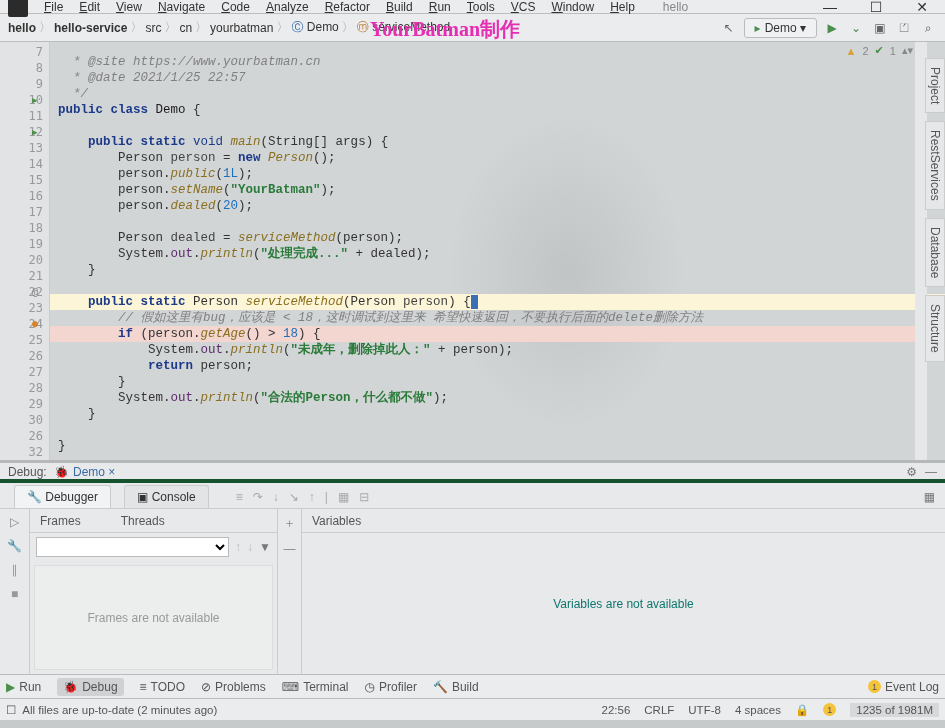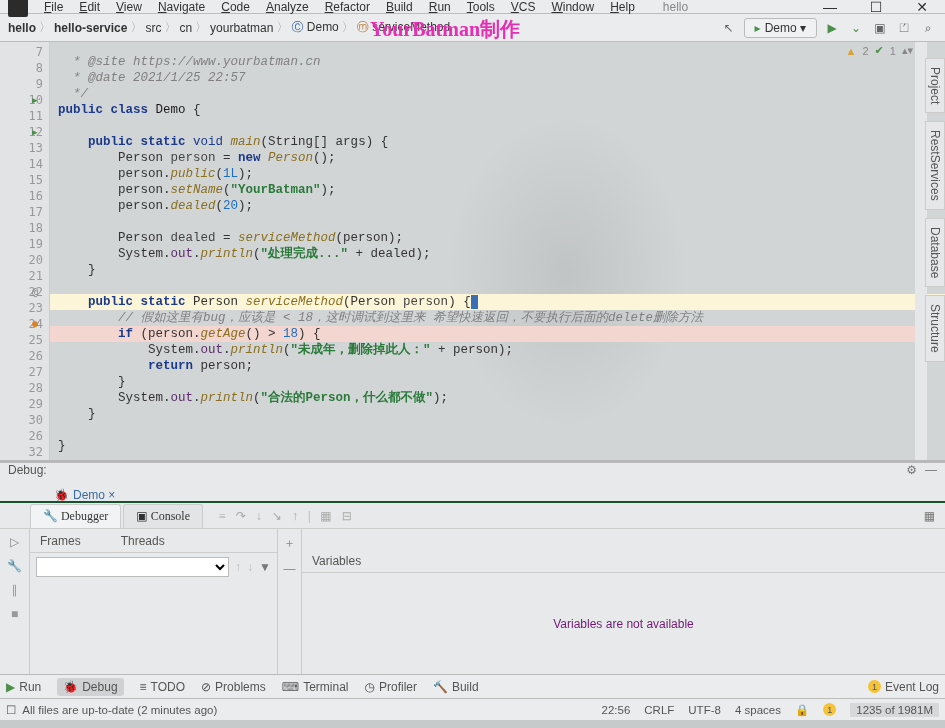--- a/index.html
+++ b/index.html
@@ -56,38 +56,38 @@
 .c-var{color:#444;}
 
 .right-tabs{position:absolute;right:0;top:58px;width:20px;display:flex;flex-direction:column;gap:8px;}
 .right-tabs div{writing-mode:vertical-rl;background:#e6e7e9;border:1px solid #ccc;padding:8px 2px;color:#555;}
 
 .editor-scroll{position:absolute;right:18px;top:0;width:12px;height:100%;background:#e6e7e9;}
 .err-strip{position:absolute;right:32px;top:2px;display:flex;align-items:center;gap:6px;font-size:11px;color:#888;}
 
 
 .debug-panel{height:214px;border-top:3px solid #b7b8ba;background:#e8e9ea;display:flex;flex-direction:column;}
-.dp-head{height:40px;display:flex;align-items:flex-start;padding:0 8px;border-bottom:2px solid #14532d;}
+.dp-head{height:20px;display:flex;align-items:flex-end;padding:0 8px;border-bottom:4px solid #14532d;}
 .dp-head .dp-title{font-size:12px;color:#555;}
 .dp-head .run-cfg{margin-left:8px;color:#3a6ba8;margin-top:25px;}
 .dp-head .hdicons{margin-left:auto;display:flex;gap:8px;color:#777;}
-.dp-tabs{height:26px;display:flex;align-items:end;padding-left:30px;border-bottom:1px solid #ccc;gap:2px;font-family:Liberation Serif, serif;}
+.dp-tabs{height:26px;display:flex;align-items:end;padding-left:14px;border-bottom:1px solid #ccc;gap:13px;}
 .dp-tab{padding:4px 12px;border:1px solid #ccc;border-bottom:none;background:#e3e4e6;border-radius:3px 3px 0 0;}
 .dp-tab.active{background:#f2f3f4;}
 .dp-tabs .tbicons{margin-left:14px;display:flex;gap:10px;color:#aaa;align-items:center;padding-bottom:4px;}
 .dp-body{flex:1;display:flex;}
 .dp-left-icons{width:30px;border-right:1px solid #ccc;display:flex;flex-direction:column;align-items:center;padding-top:6px;gap:10px;color:#999;}
 .dp-frames{width:248px;border-right:1px solid #ccc;display:flex;flex-direction:column;}
 .dp-sub{height:24px;display:flex;align-items:center;padding:0 10px;gap:40px;border-bottom:1px solid #ccc;color:#555;}
 .dp-dd-row{height:28px;display:flex;align-items:center;gap:6px;padding:0 6px;}
 .dp-dd{flex:1;border:1px solid #bbb;background:#fff;height:20px;}
 .dp-empty{flex:1;display:flex;align-items:center;justify-content:center;color:#999;font-style:normal;background:#eceded;margin:4px;border:1px solid #ddd;}
 .dp-vars{flex:1;display:flex;flex-direction:column;}
-.dp-vars-head{height:24px;display:flex;align-items:center;padding:0 10px;border-bottom:1px solid #ccc;color:#555;margin-top:20px;}
-.dp-vars-body{flex:1;display:flex;align-items:center;justify-content:center;color:#701a75;}
+.dp-vars-head{height:24px;display:flex;align-items:center;padding:0 10px;border-bottom:1px solid #ccc;color:#555;}
+.dp-vars-body{flex:1;display:flex;align-items:center;justify-content:center;color:#0f766e;}
 .dp-plus{width:24px;border-left:1px solid #ccc;display:flex;flex-direction:column;align-items:center;color:#888;padding-top:6px;gap:10px;}
 
 
 .toolwins{height:24px;border-top:1px solid #bbb;background:#ebecee;display:flex;align-items:center;padding:0 6px;gap:16px;}
 .toolwins .tw{display:flex;align-items:center;gap:4px;color:#555;}
 .toolwins .tw.active{background:#cfd1d3;padding:2px 6px;border-radius:3px;}
 .toolwins .evlog{margin-left:auto;display:flex;align-items:center;gap:4px;}
 .toolwins .badge{background:#f4c33a;width:13px;height:13px;border-radius:50%;font-size:9px;display:flex;align-items:center;justify-content:center;}
 
 
@@ -263,20 +263,21 @@
       <div class="dp-sub">
           <span>Frames</span>
           <span>Threads</span>
         </div>
       <div class="dp-dd-row">
         <select class="dp-dd"></select>
         <span style="color:#bbb">↑</span>
         <span style="color:#bbb">↓</span>
         <span style="color:#777">▼</span>
       </div>
+      <div class="dp-empty">Frames are not available</div>
     </div>
     <div class="dp-plus" style="border-left:none;border-right:1px solid #ccc;">
        <span>＋</span>
        <span>—</span>
     </div>
     <div class="dp-vars">
       <div class="dp-vars-head">Variables</div>
       <div class="dp-vars-body">Variables are not available</div>
     </div>
   </div>

